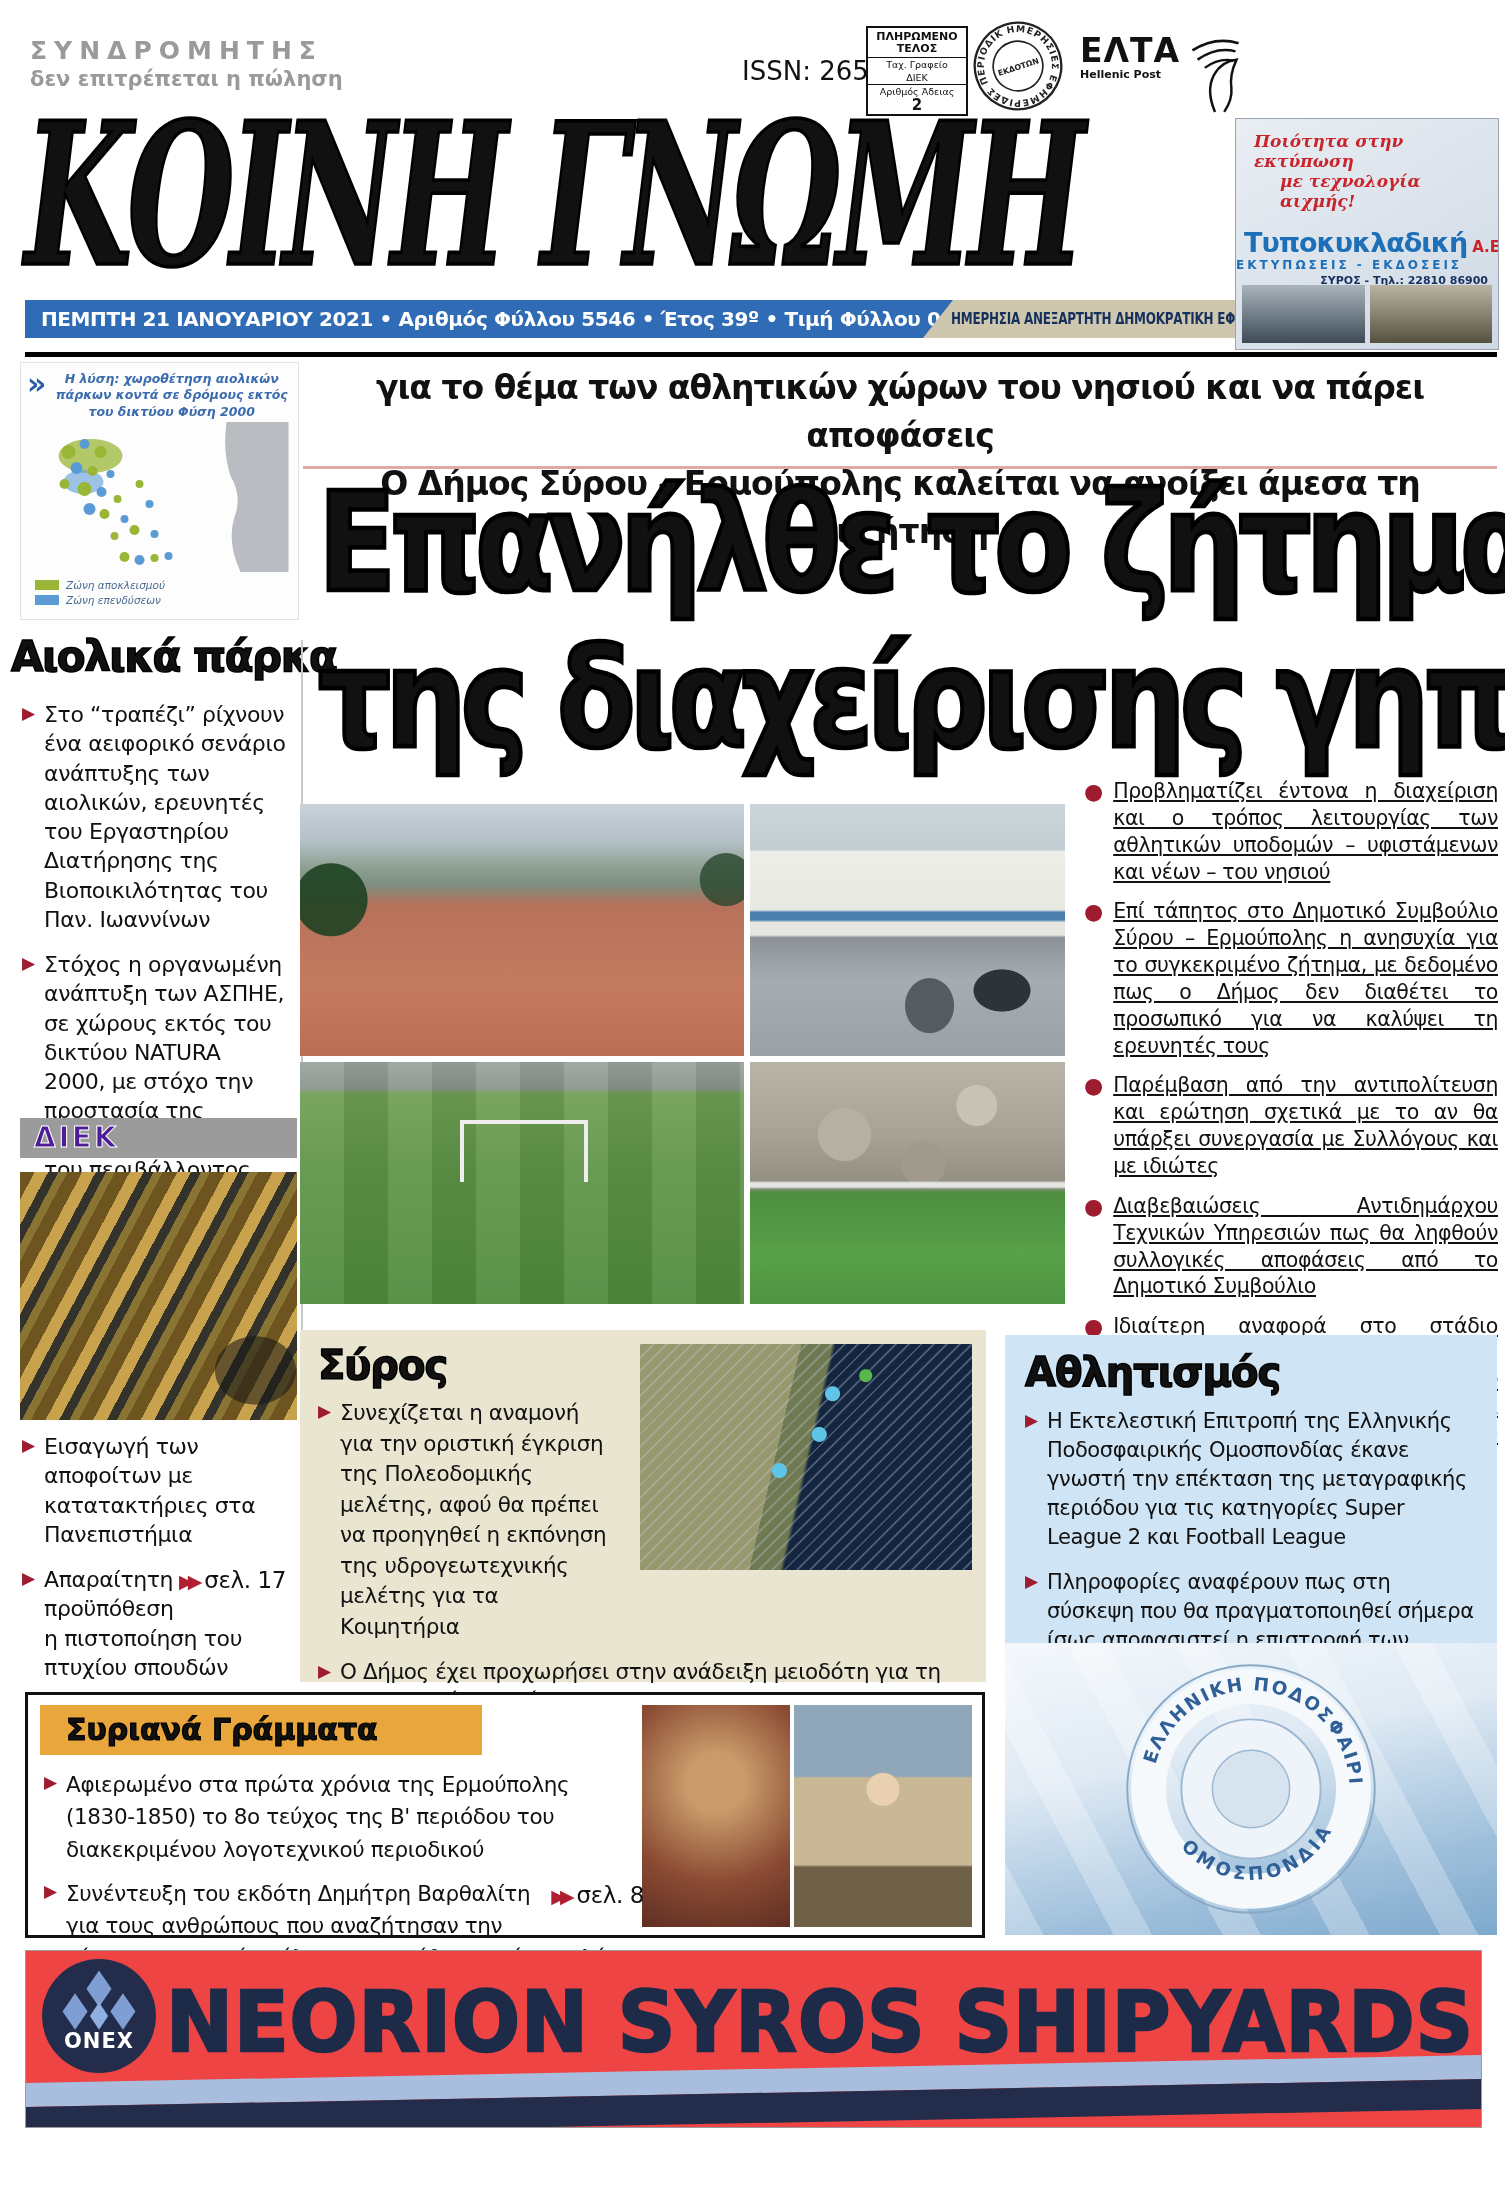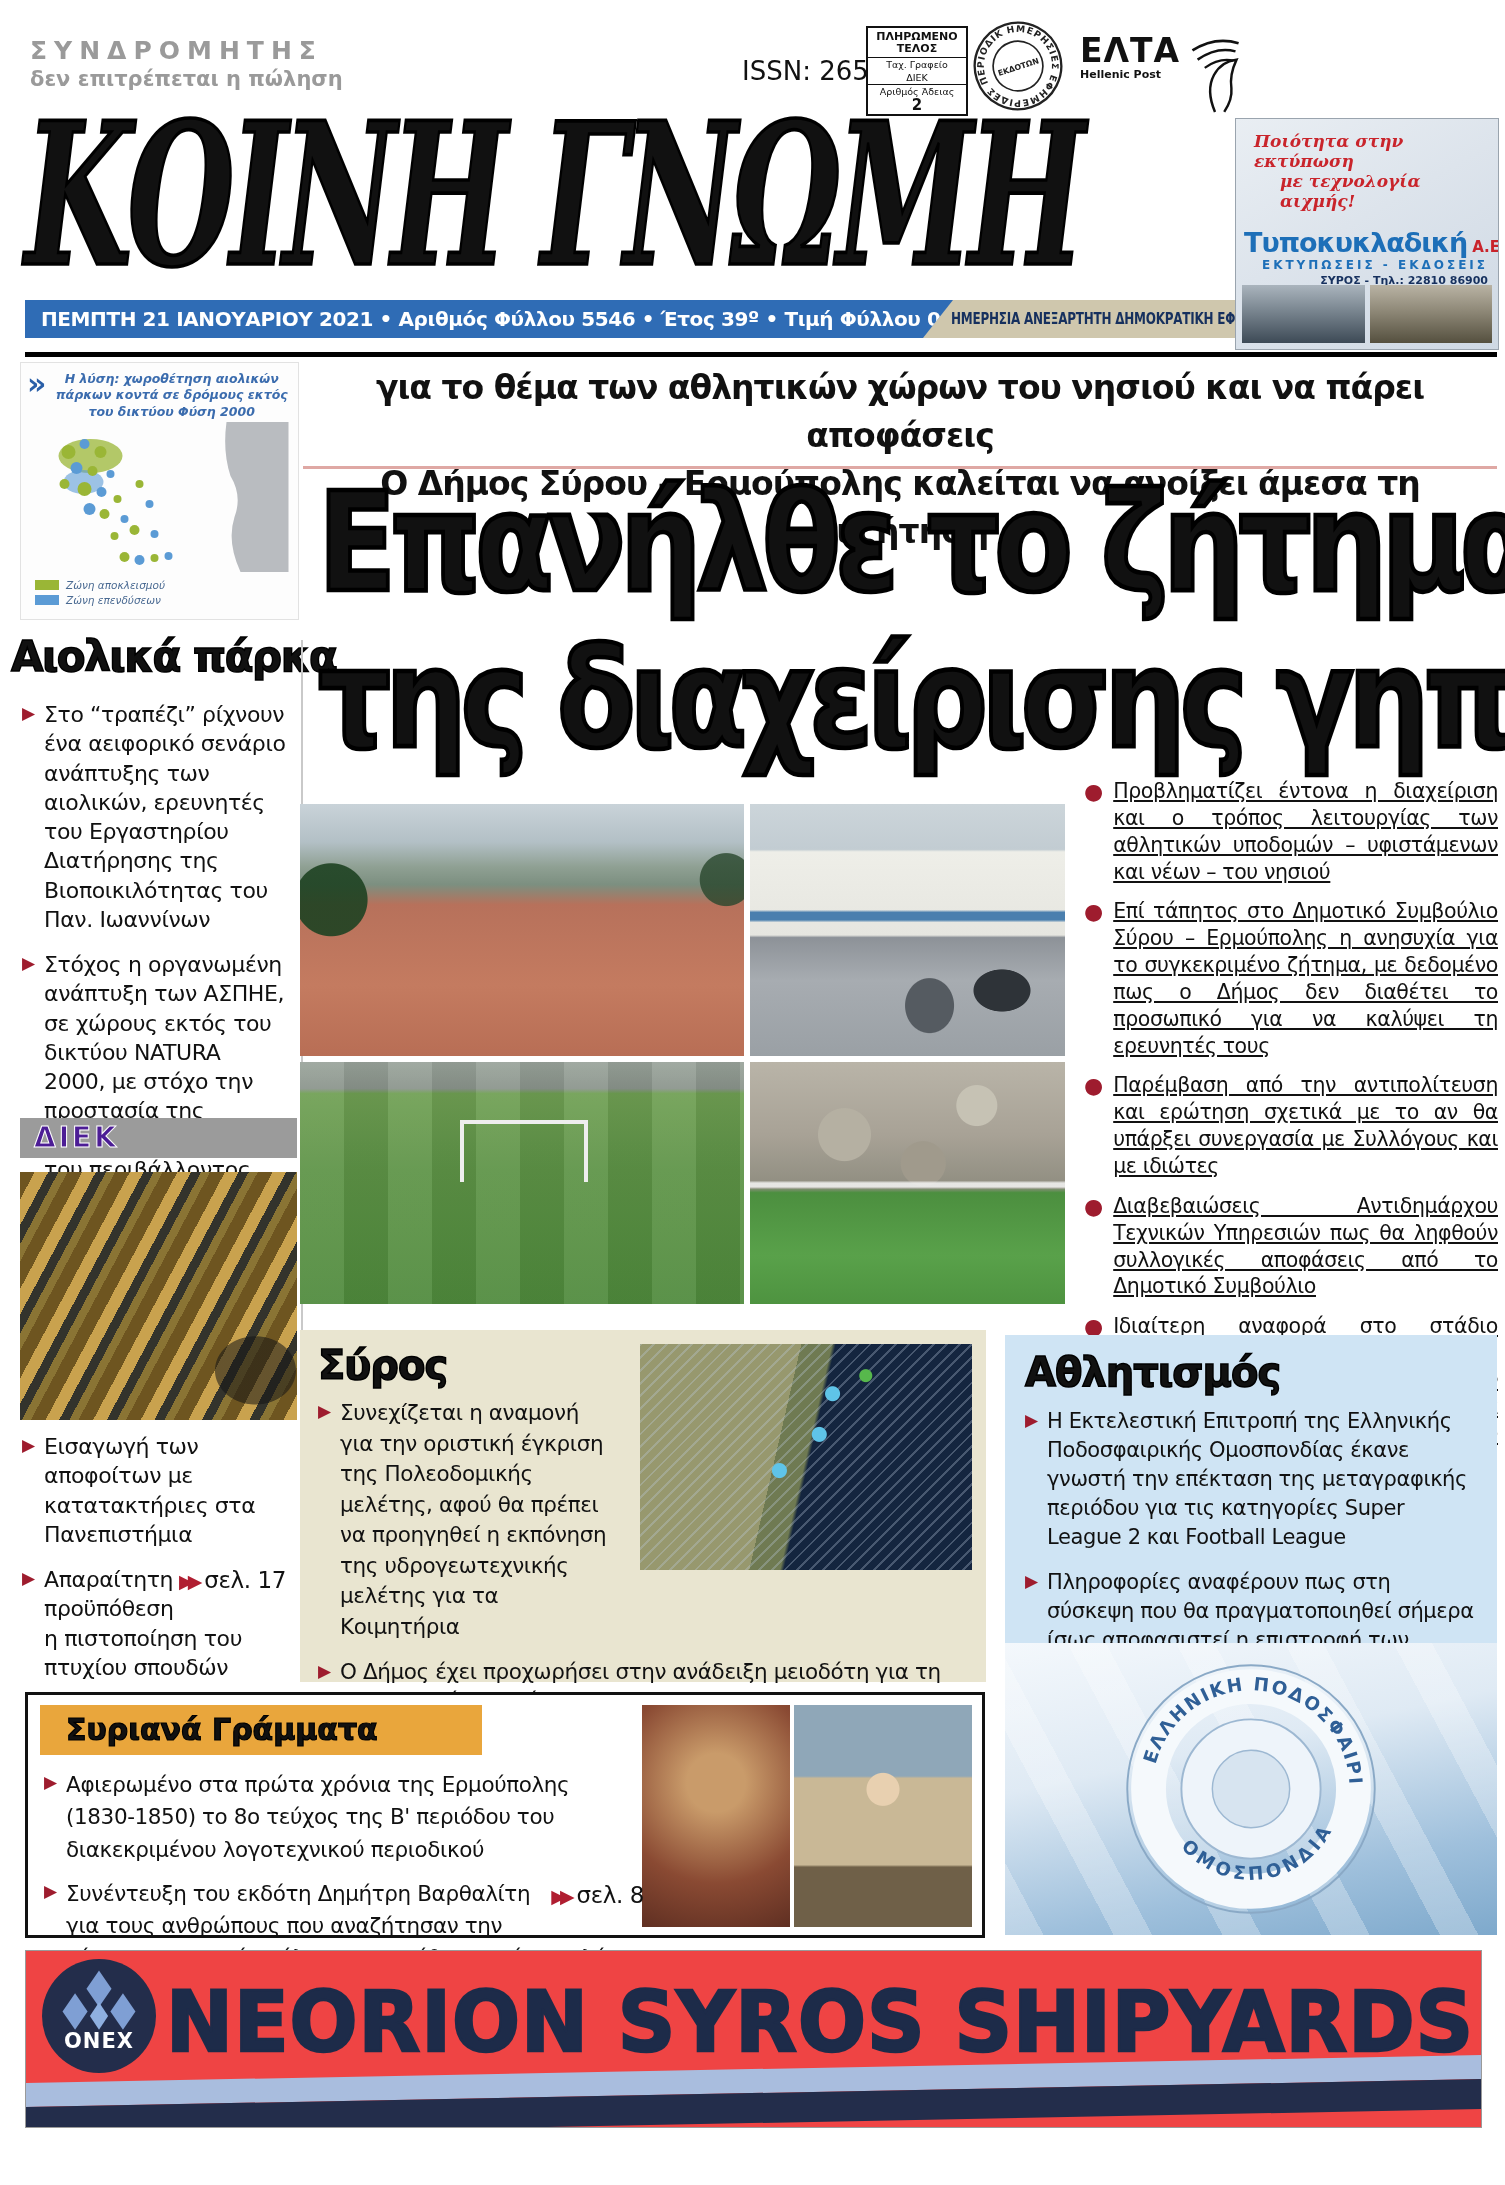--- a/index.html
+++ b/index.html
@@ -41,21 +41,21 @@
   
   .adbox{width:262px;height:230px;background:linear-gradient(150deg,#e9eef3 0%,#dde4ec 45%,#cfd9e4 100%);
          border:1px solid #9aa4ae;overflow:hidden;}
   .ad-s1{font-family:"DejaVu Serif",serif;font-style:italic;font-weight:bold;color:#c9242b;
          font-size:17px;margin:12px 0 0 18px;}
   .ad-s2{font-family:"DejaVu Serif",serif;font-style:italic;font-weight:bold;color:#c9242b;
          font-size:17px;margin:0 0 0 44px;}
   .ad-brandrow{margin:16px 0 0 8px;white-space:nowrap;}
   .ad-brand{color:#1d6fb8;font-weight:bold;font-size:27px;letter-spacing:-1px;}
   .ad-ae{color:#c9242b;font-weight:bold;font-size:15px;}
-  .ad-l1{color:#1d6fb8;font-weight:bold;font-size:12px;letter-spacing:3px;text-align:right;margin:0 10px 0 0;}
+  .ad-l1{color:#1d6fb8;font-weight:bold;font-size:12px;letter-spacing:3px;margin:0 10px 0 0;}
   .ad-l2{color:#16305e;font-weight:bold;font-size:11px;text-align:right;margin:2px 10px 0 0;}
   .ad-photos{position:absolute;left:6px;right:6px;bottom:6px;height:58px;display:flex;gap:5px;}
   .ap1{flex:1;background:linear-gradient(180deg,#aab4bd 0%,#7e8a94 40%,#3d4a56 100%);}
   .ap2{flex:1;background:linear-gradient(180deg,#b9b3a4 0%,#8e8877 45%,#55503f 100%);}
 
   
   .mapcard{left:20px;top:362px;width:277px;height:256px;background:#fdfdfd;border:1px solid #e2e2e2;}
   .mapcap{display:flex;gap:5px;padding:8px 6px 2px 6px;}
   .chev{color:#2a5fa8;font-size:30px;font-weight:bold;line-height:26px;}
   .mapcap-t{color:#3b6cae;font-size:12.5px;font-weight:bold;font-style:italic;line-height:1.3;text-align:center;}

